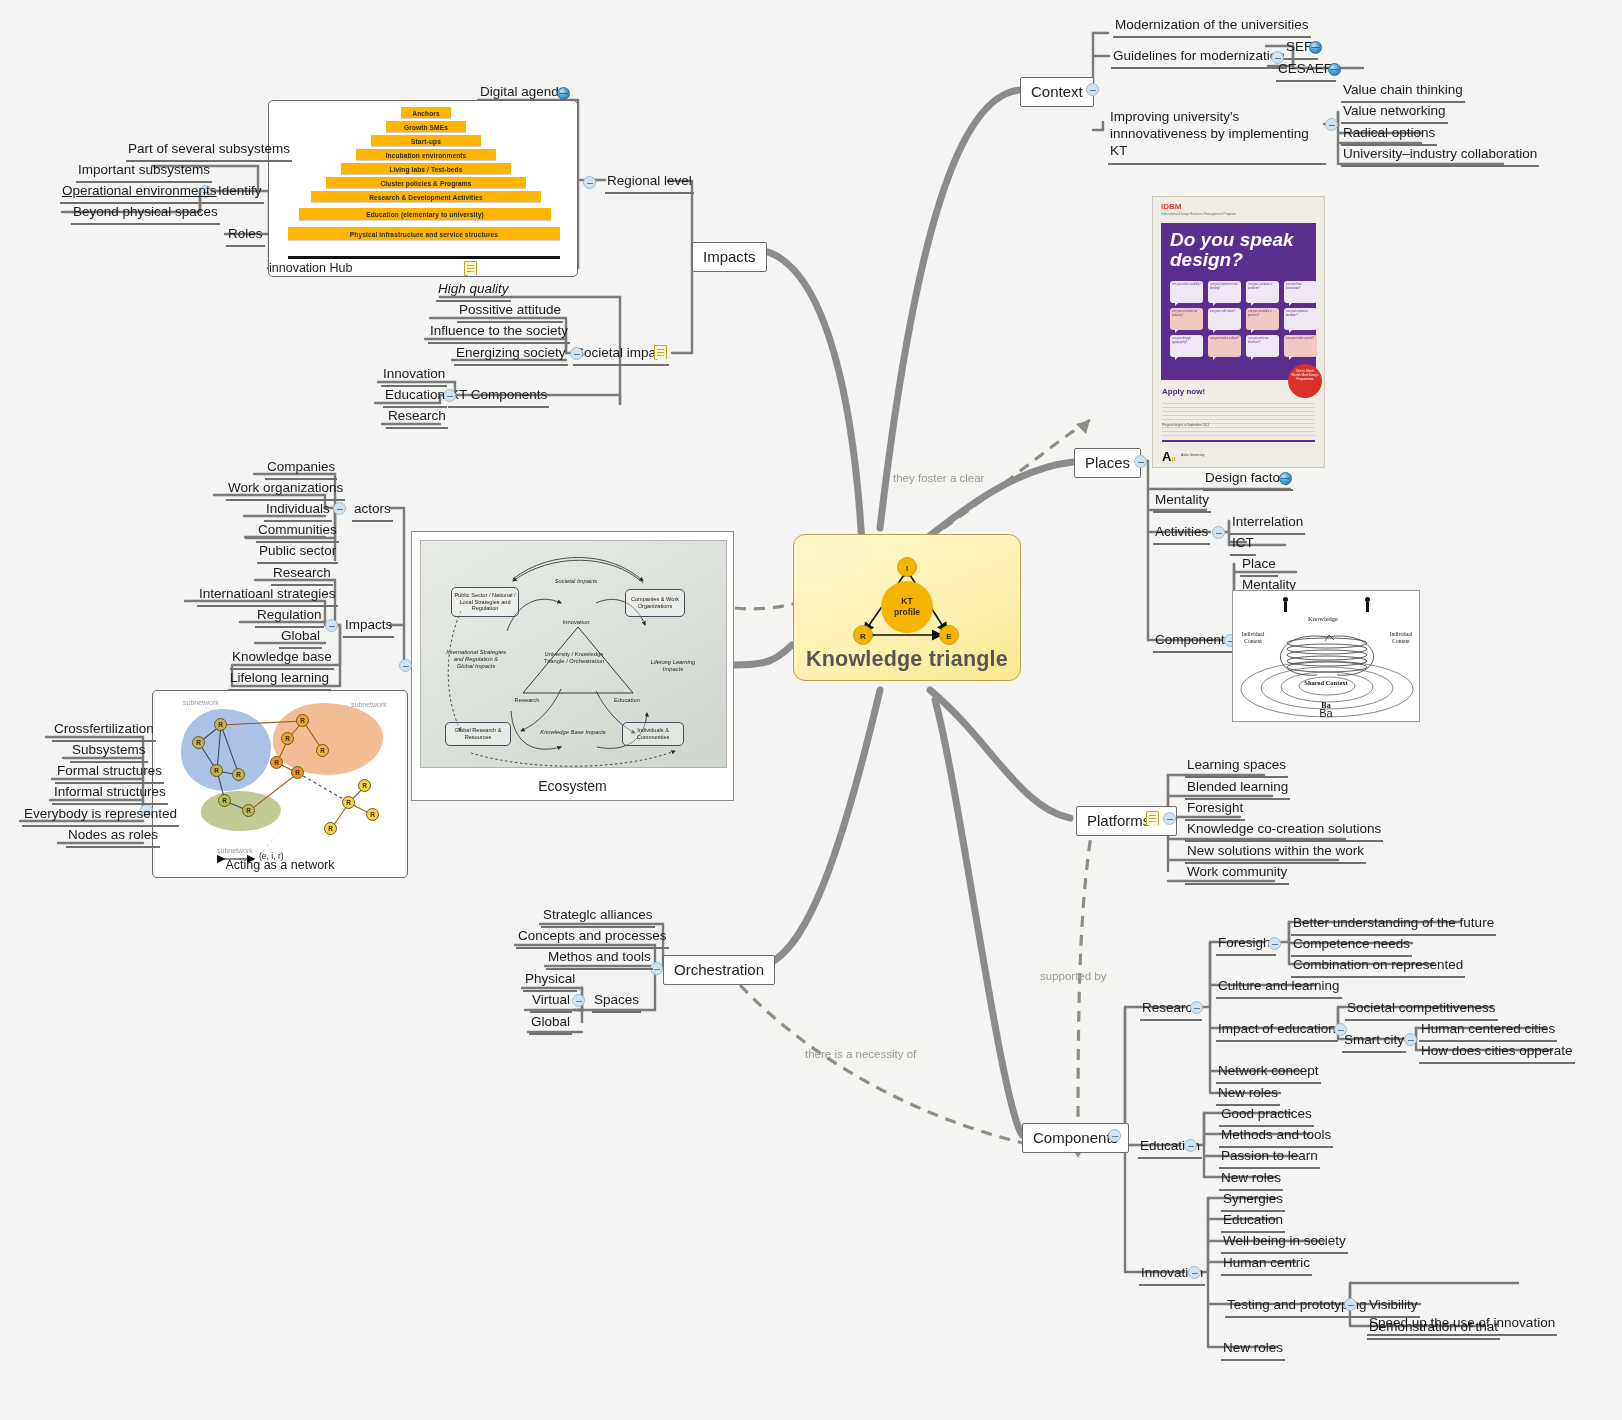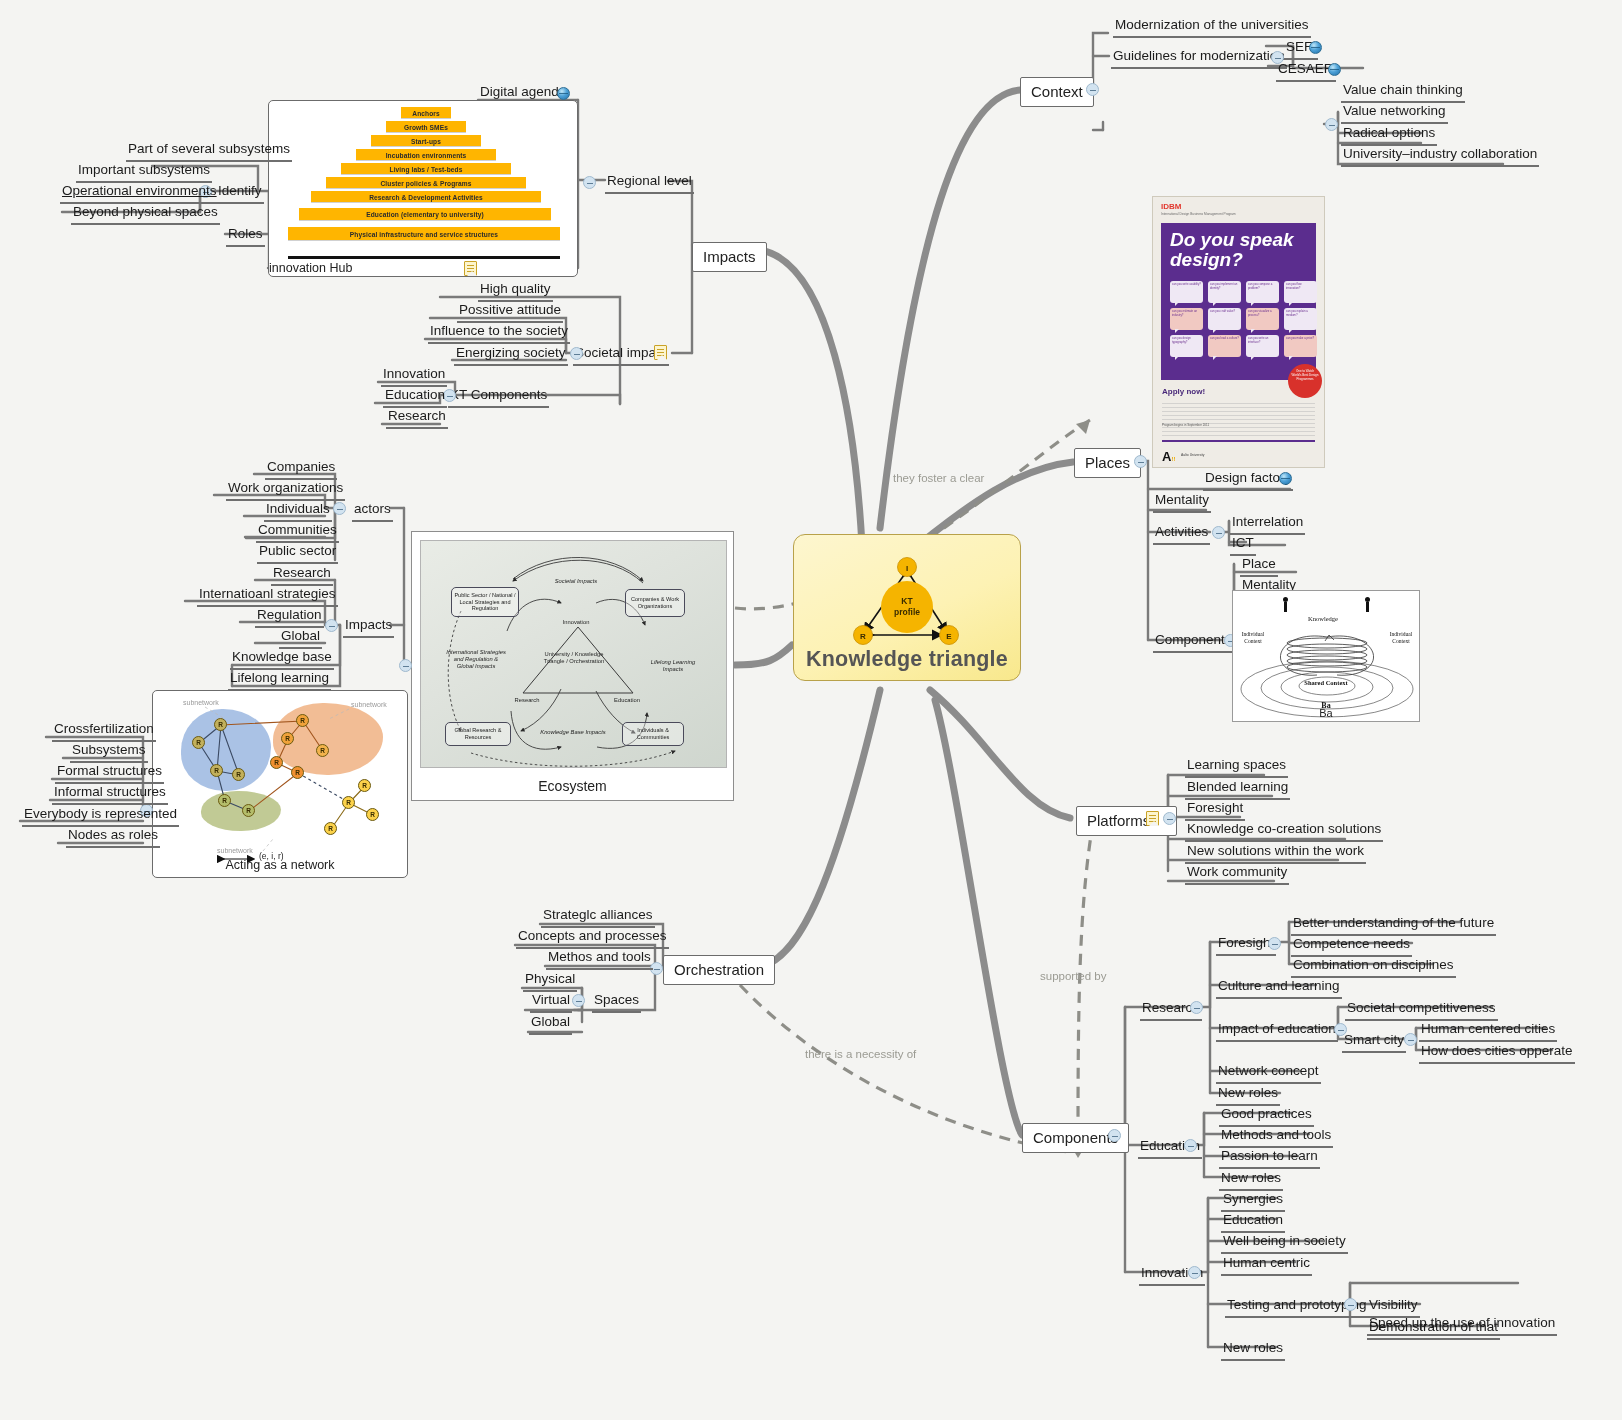--- a/index.html
+++ b/index.html
@@ -406,21 +406,21 @@
 <div class="handle" style="left:199px;top:185px;"></div>
 <div class="topic u" style="left:126px;top:140px;">Part of several subsystems</div>
 <div class="topic u" style="left:76px;top:161px;">Important subsystems</div>
 <div class="topic u" style="left:60px;top:182px;text-decoration:underline;">Operational environments</div>
 <div class="topic u" style="left:71px;top:203px;">Beyond physical spaces</div>
 <div class="topic u" style="left:226px;top:225px;">Roles</div>
 
 <div class="topic u" style="left:573px;top:344px;">Societal impact</div>
 <div class="noteic" style="left:654px;top:345px;"></div>
 <div class="handle" style="left:570px;top:347px;"></div>
-<div class="topic u" style="left:478px;top:280px;">High quality</div>
+<div class="topic u" style="left:436px;top:280px;font-style:italic;">High quality</div>
 <div class="topic u" style="left:457px;top:301px;">Possitive attitude</div>
 <div class="topic u" style="left:428px;top:322px;">Influence to the society</div>
 <div class="topic u" style="left:454px;top:344px;">Energizing society</div>
 
 <div class="topic u" style="left:448px;top:386px;">KT Components</div>
 <div class="handle" style="left:443px;top:389px;"></div>
 <div class="topic u" style="left:381px;top:365px;">Innovation</div>
 <div class="topic u" style="left:383px;top:386px;">Education</div>
 <div class="topic u" style="left:386px;top:407px;">Research</div>
 
@@ -537,20 +537,21 @@
 
 <div class="boxnode" style="left:1020px;top:77px;">Context</div>
 <div class="handle" style="left:1086px;top:83px;"></div>
 <div class="topic u" style="left:1113px;top:16px;">Modernization of the universities</div>
 <div class="topic u" style="left:1111px;top:47px;">Guidelines for modernization</div>
 <div class="handle" style="left:1271px;top:51px;"></div>
 <div class="topic u" style="left:1284px;top:38px;">SEFI</div>
 <div class="globe" style="left:1309px;top:41px;"></div>
 <div class="topic u" style="left:1276px;top:60px;">CESAER</div>
 <div class="globe" style="left:1328px;top:63px;"></div>
+<div class="topic u" style="left:1108px;top:108px;width:214px;white-space:normal;line-height:1.25;">Improving university's innnovativeness by implementing KT</div>
 <div class="handle" style="left:1325px;top:118px;"></div>
 <div class="topic u" style="left:1341px;top:81px;">Value chain thinking</div>
 <div class="topic u" style="left:1341px;top:102px;">Value networking</div>
 <div class="topic u" style="left:1341px;top:124px;">Radical options</div>
 <div class="topic u" style="left:1341px;top:145px;">University–industry collaboration</div>
 
 <div class="boxnode" style="left:1074px;top:448px;">Places</div>
 <div class="handle" style="left:1134px;top:455px;"></div>
 
 <div id="poster">
@@ -677,21 +678,21 @@
 
 <div class="boxnode" style="left:1022px;top:1123px;">Components</div>
 <div class="handle" style="left:1108px;top:1129px;"></div>
 
 <div class="topic u" style="left:1140px;top:999px;">Research</div>
 <div class="handle" style="left:1190px;top:1001px;"></div>
 <div class="topic u" style="left:1216px;top:934px;">Foresight</div>
 <div class="handle" style="left:1268px;top:937px;"></div>
 <div class="topic u" style="left:1291px;top:914px;">Better understanding of the future</div>
 <div class="topic u" style="left:1291px;top:935px;text-align:right;">Competence needs</div>
-<div class="topic u" style="left:1291px;top:956px;">Combination on disciplines</div>
+<div class="topic u" style="left:1291px;top:956px;">Combination on represented</div>
 <div class="topic u" style="left:1216px;top:977px;">Culture and learning</div>
 <div class="topic u" style="left:1216px;top:1020px;">Impact of education</div>
 <div class="handle" style="left:1334px;top:1023px;"></div>
 <div class="topic u" style="left:1345px;top:999px;">Societal competitiveness</div>
 <div class="topic u" style="left:1342px;top:1031px;">Smart city</div>
 <div class="handle" style="left:1404px;top:1033px;"></div>
 <div class="topic u" style="left:1419px;top:1020px;">Human centered cities</div>
 <div class="topic u" style="left:1419px;top:1042px;">How does cities opperate</div>
 <div class="topic u" style="left:1216px;top:1062px;">Network concept</div>
 <div class="topic u" style="left:1216px;top:1084px;">New roles</div>

